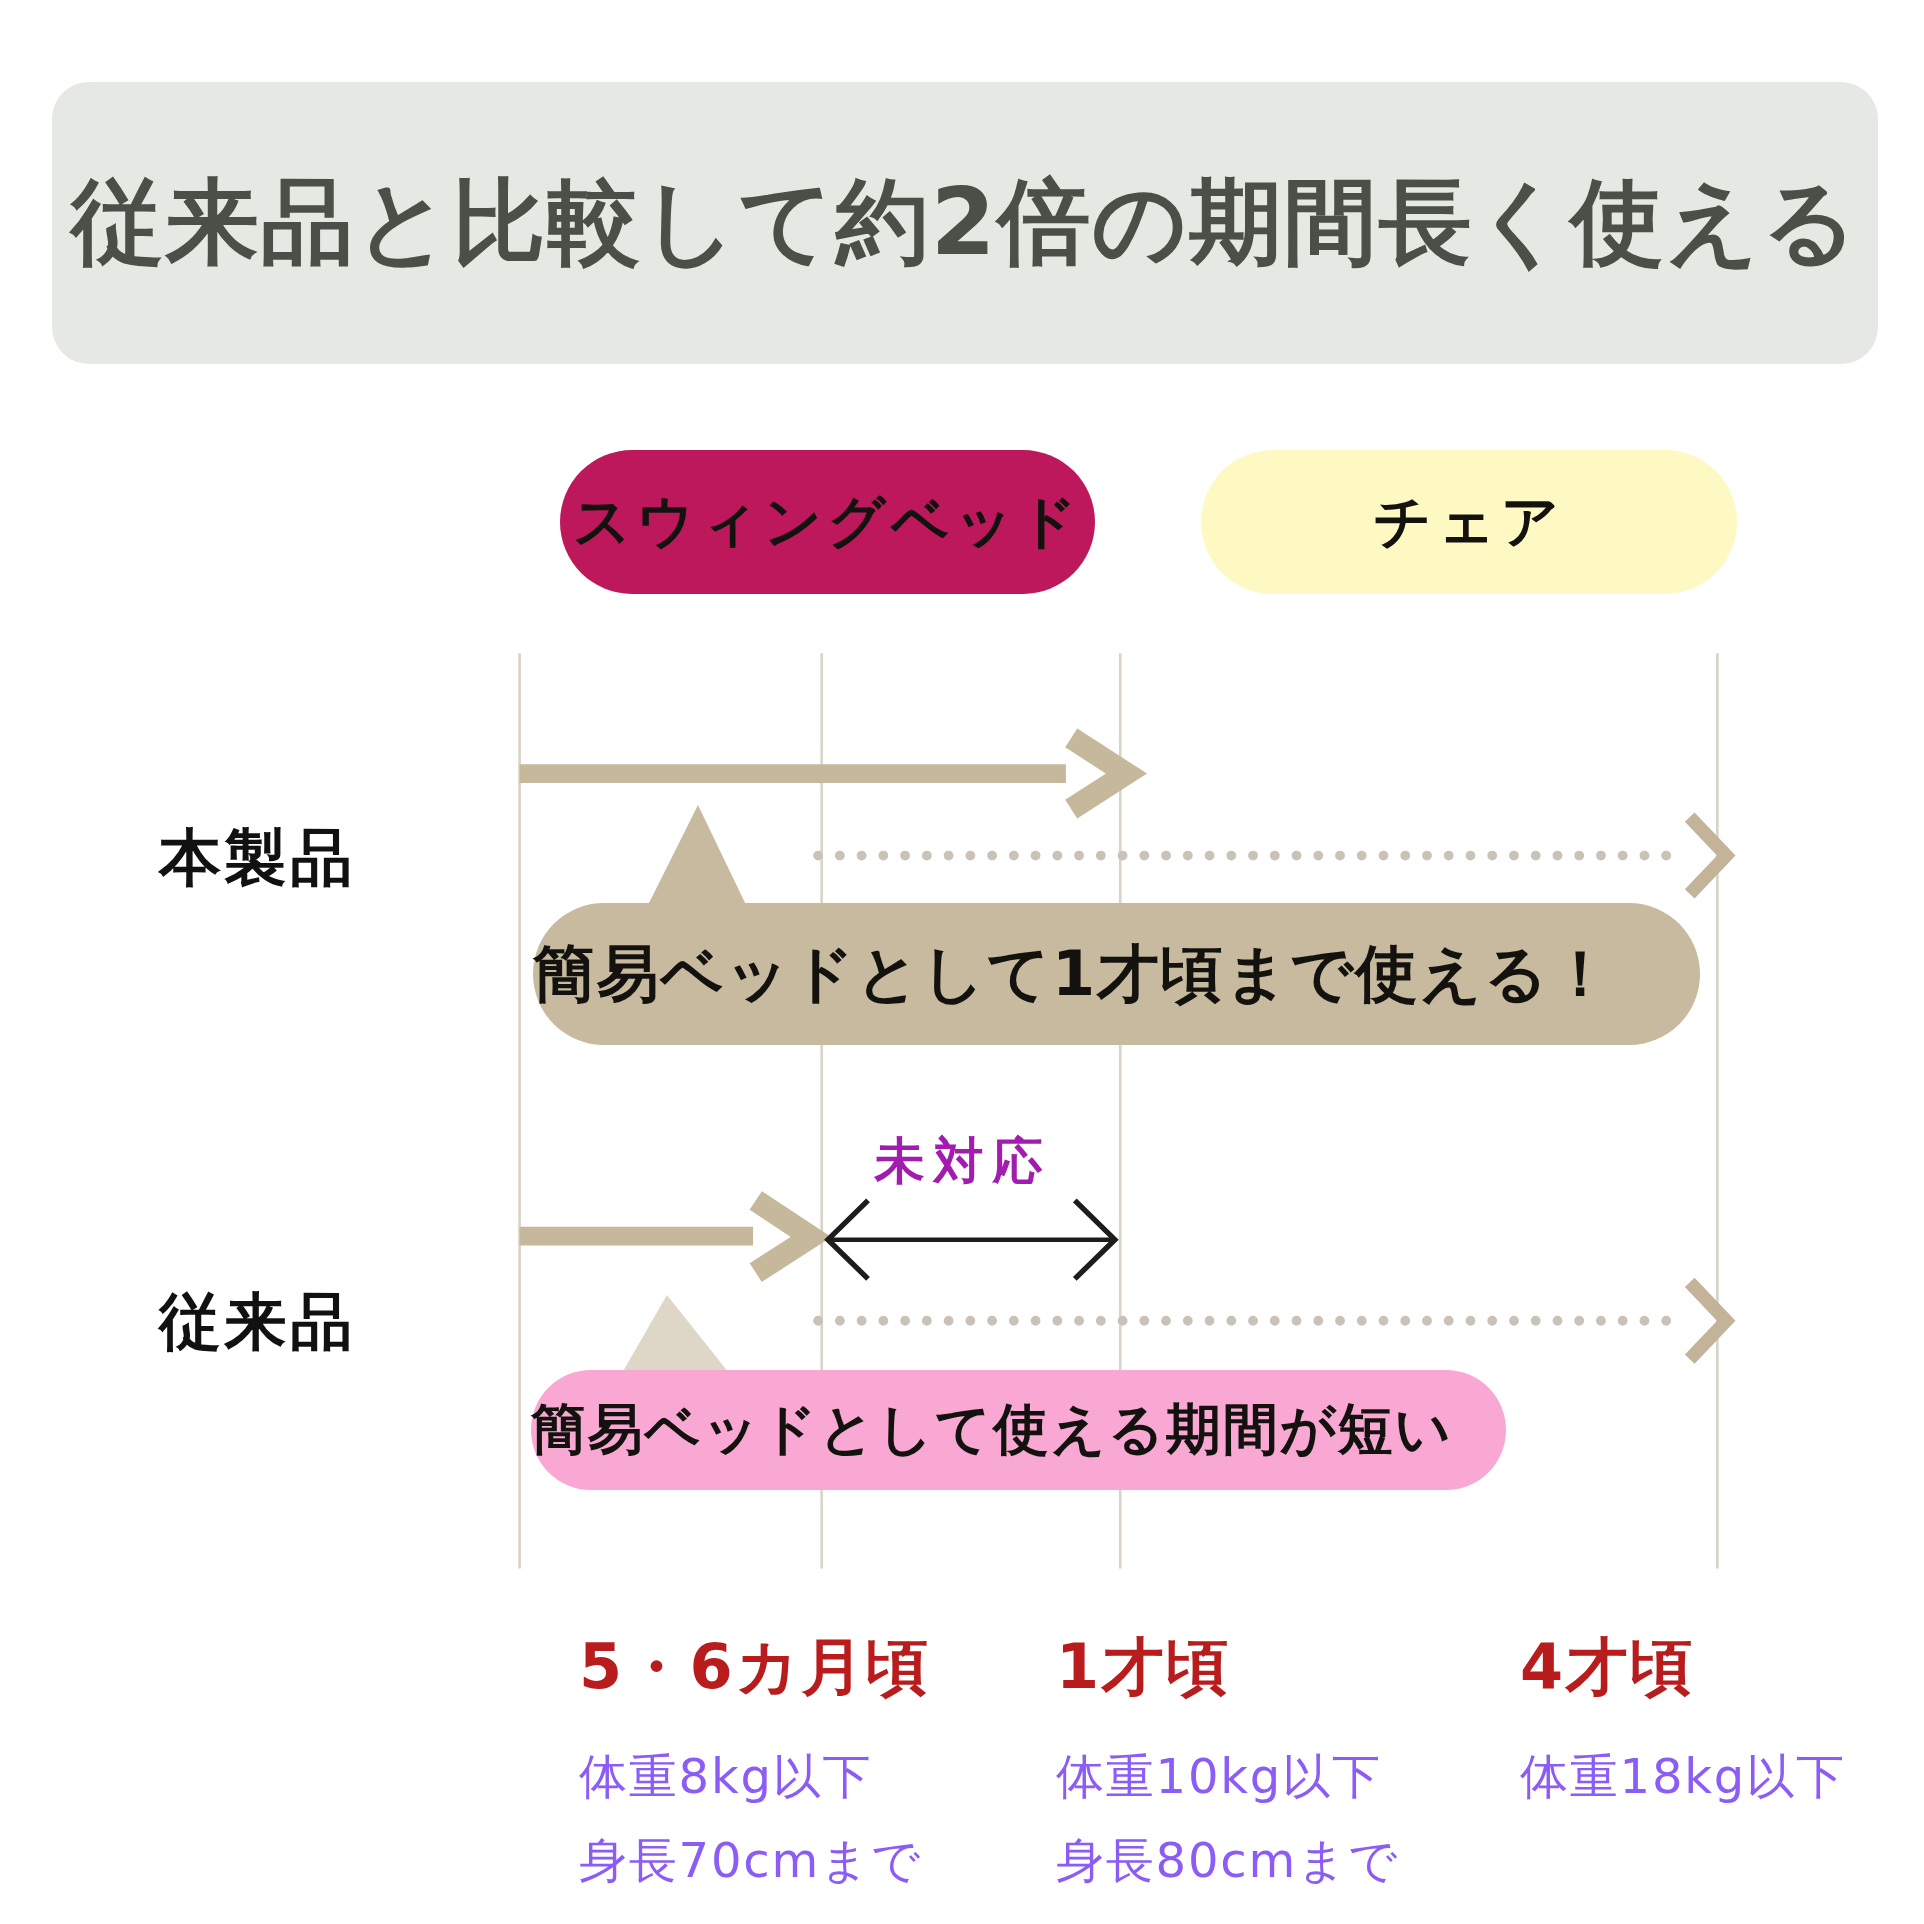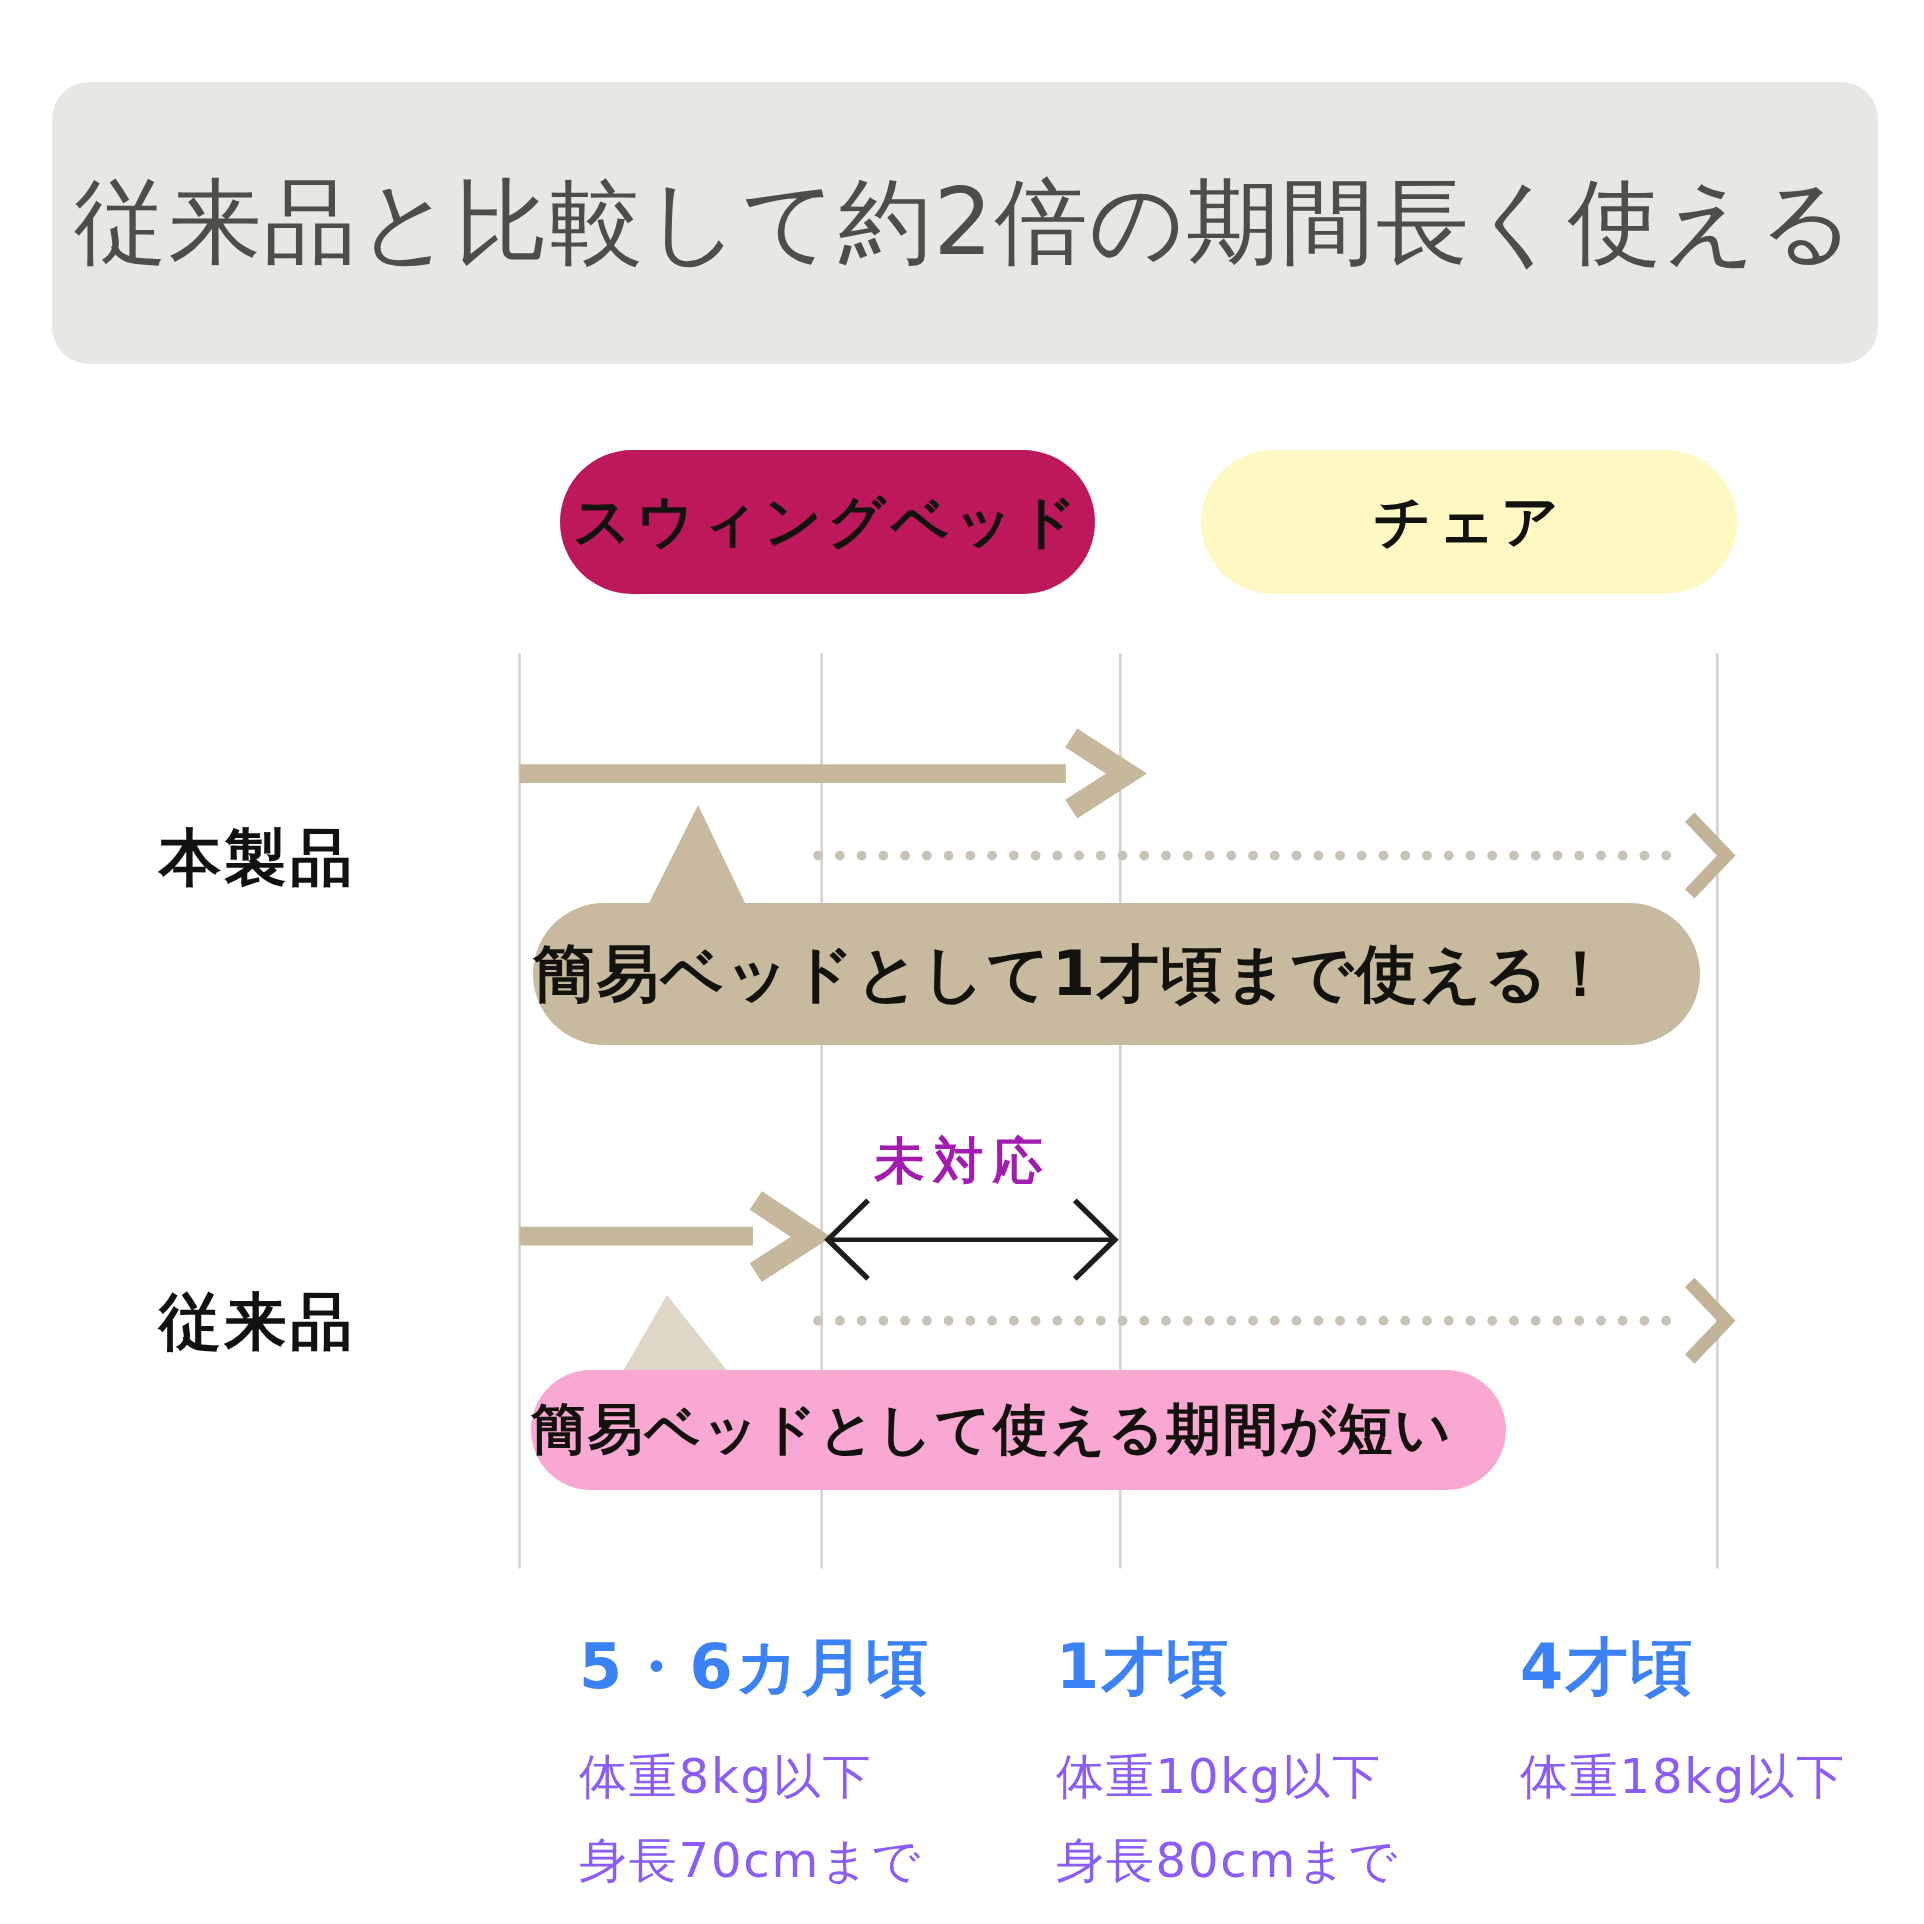--- a/index.html
+++ b/index.html
@@ -7,21 +7,21 @@
     position:relative;width:1925px;height:1925px;background:#ffffff;overflow:hidden;
     font-family:"DejaVu Sans",sans-serif;color:#1d1d1b;
   }
   .abs{position:absolute;}
   
   .banner{
     left:52px;top:82px;width:1826px;height:282px;border-radius:37px;
     background:#e6e8e4;display:flex;align-items:center;justify-content:center;
   }
   .banner .title{
-    font-size:93px;font-weight:400;letter-spacing:1.8px;color:#4b4f48;white-space:nowrap;
+    font-size:93px;font-weight:700;letter-spacing:1.8px;color:#4b4f48;white-space:nowrap;
   }
   
   .pill{
     height:144px;border-radius:72px;display:flex;align-items:center;justify-content:center;
     top:450px;
   }
   .pill span{font-size:57px;font-weight:700;letter-spacing:5.3px;color:#14120f;white-space:nowrap;}
   .pill-swing{left:560px;width:535px;background:#be185d;}
   .pill-chair{left:1201px;width:536px;background:#fef9c3;}
   
@@ -43,21 +43,21 @@
   .tail{background:#c7ba9e;}
   .tail1{left:647px;top:805px;width:100px;height:102px;clip-path:polygon(51% 0,100% 100%,0 100%);}
   .tail2{left:622px;top:1295px;width:107px;height:78px;background:#ded7c7;clip-path:polygon(42% 0,100% 100%,0 100%);}
   
   .gap-label{
     left:838px;top:1128px;width:250px;text-align:center;
     font-size:50px;font-weight:700;letter-spacing:9px;color:#a21caf;white-space:nowrap;
   }
   
   .milestone{top:1622px;}
-  .milestone .age{font-size:62px;font-weight:700;letter-spacing:2.7px;line-height:89px;color:#3b82f6;white-space:nowrap;}
+  .milestone .age{font-size:62px;font-weight:700;letter-spacing:2.7px;line-height:89px;color:#b91c1c;white-space:nowrap;}
   .milestone .spec{font-size:48px;font-weight:400;letter-spacing:1.8px;line-height:59px;margin-top:36px;color:#8b5cf6;white-space:nowrap;}
   .milestone .spec + .spec{margin-top:25px;}
   .m1{left:579px;}
   .m2{left:1056px;}
   .m3{left:1520px;}
 </style>
 </head>
 <body>
 
 <div class="canvas">

